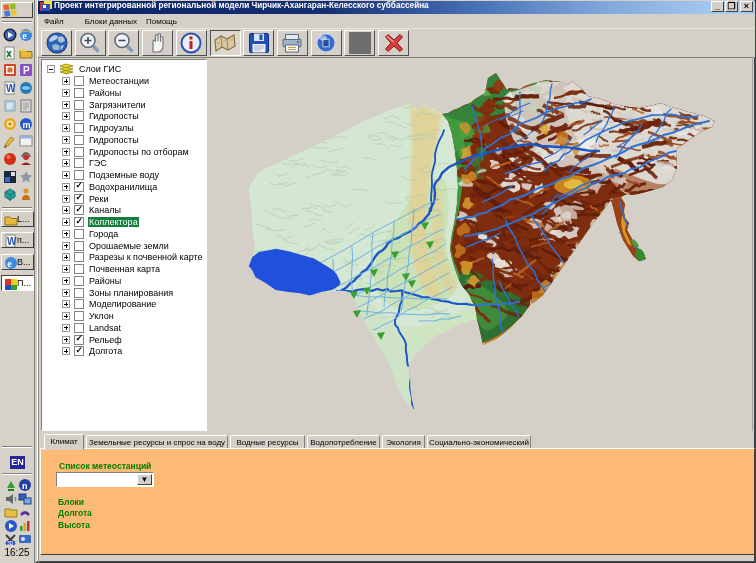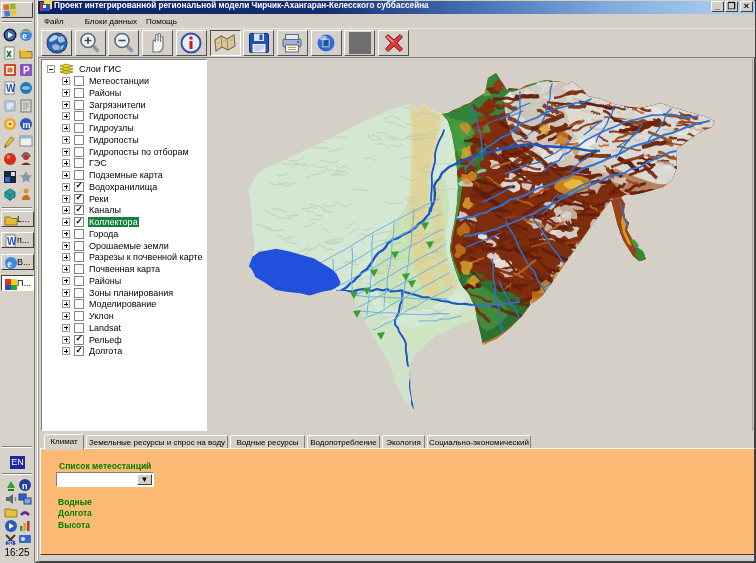--- a/index.html
+++ b/index.html
@@ -3,21 +3,21 @@
 <style>
 *{margin:0;padding:0;box-sizing:border-box}
 body{width:756px;height:563px;overflow:hidden;position:relative;background:#d4d0c8;font-family:"Liberation Sans",sans-serif;font-size:9px;color:#000}
 .abs{position:absolute}
 
 #taskbar{left:0;top:0;width:35px;height:563px;background:#d6d2ca;border-right:1px solid #808080}
 #startbtn{left:1px;top:2px;width:32px;height:16px;background:#d4d0c8;border:1px solid;border-color:#fff #404040 #404040 #fff}
 .tbdiv{left:2px;width:30px;height:2px;border-top:1px solid #808080;border-bottom:1px solid #fff}
 .taskbtn{left:1px;width:33px;height:16px;background:#d4d0c8;border:1px solid;border-color:#fff #404040 #404040 #fff;font-size:9px;display:flex;align-items:center;overflow:hidden;white-space:nowrap}
 .taskbtn .ti{width:12px;height:12px;margin:0 1px 0 2px;flex:none}
-#enbox{left:10px;top:456px;width:15px;height:13px;background:#26269c;color:#fff;font-size:9px;font-weight:normal;text-align:center;line-height:13px}
+#enbox{left:10px;top:456px;width:15px;height:13px;background:#26269c;color:#fff;font-size:9px;font-weight:bold;text-align:center;line-height:13px}
 #clock{left:0;top:547px;width:34px;text-align:center;font-size:10px}
 
 #win{left:35px;top:0;width:721px;height:563px;background:#d4d0c8;border-left:2px solid;border-right:2px solid;border-bottom:2px solid;border-color:#d4d0c8 #404040 #404040 #d4d0c8;box-shadow:inset 1px 0 0 #fff}
 #titlebar{left:1px;top:1px;width:717px;height:13px;background:linear-gradient(to right,#0a246a 0%,#142e74 40%,#4a74b8 62%,#84aadc 80%,#a6caf0 95%);color:#fff;font-weight:bold;font-size:8.2px;display:flex;}
 #titletext{margin-left:2px;letter-spacing:0}
 .capbtn{width:13px;height:11px;background:#d4d0c8;border:1px solid;border-color:#fff #404040 #404040 #fff;font-size:9px;line-height:9px;text-align:center;font-weight:bold;color:#000}
 #menubar{left:1px;top:14px;width:717px;height:15px;background:#d4d0c8;display:flex;align-items:center;border-bottom:1px solid #e8e4dc;font-size:8px;padding-left:2px}
 .menu{padding:0 4px}
 #toolbar{left:1px;top:29px;width:717px;height:29px;background:#d4d0c8;border-bottom:1px solid #808080}
 .tb{position:absolute;top:1px;width:31px;height:26px;background:#d4d0c8;border:1px solid;border-color:#fff #505050 #505050 #fff;display:flex;align-items:center;justify-content:center}
@@ -357,21 +357,21 @@
         <span class="tlabel">Гидропосты по отборам</span>
       </div>
       <div class="trow" style="left:20px;top:97.45px">
         <span class="expbox plus"></span>
         <span class="cb"></span>
         <span class="tlabel">ГЭС</span>
       </div>
       <div class="trow" style="left:20px;top:109.2px">
         <span class="expbox plus"></span>
         <span class="cb"></span>
-        <span class="tlabel">Подземные карта</span>
+        <span class="tlabel">Подземные воду</span>
       </div>
       <div class="trow" style="left:20px;top:120.95px">
         <span class="expbox plus"></span>
         <span class="cb on"></span>
         <span class="tlabel">Водохранилища</span>
       </div>
       <div class="trow" style="left:20px;top:132.7px">
         <span class="expbox plus"></span>
         <span class="cb on"></span>
         <span class="tlabel">Реки</span>
@@ -1167,17 +1167,17 @@
       <div class="tab" style="left:190px;width:75px">Водные ресурсы</div>
       <div class="tab" style="left:267px;width:73px">Водопотребление</div>
       <div class="tab" style="left:342px;width:43px">Экология</div>
       <div class="tab" style="left:387px;width:104px">Социально-экономический</div>
     </div>
   <div id="tabpanel" class="abs">
     <div class="green" style="left:18px;top:12px">Список метеостанций</div>
     <div id="combo">
         <div class="arr">▼</div>
       </div>
-    <div class="green" style="left:17px;top:48px">Водные</div>
+    <div class="green" style="left:17px;top:48px">Блоки</div>
     <div class="green" style="left:17px;top:59px">Долгота</div>
     <div class="green" style="left:17px;top:71px">Высота</div>
   </div>
 </div>
 
 </body></html>

